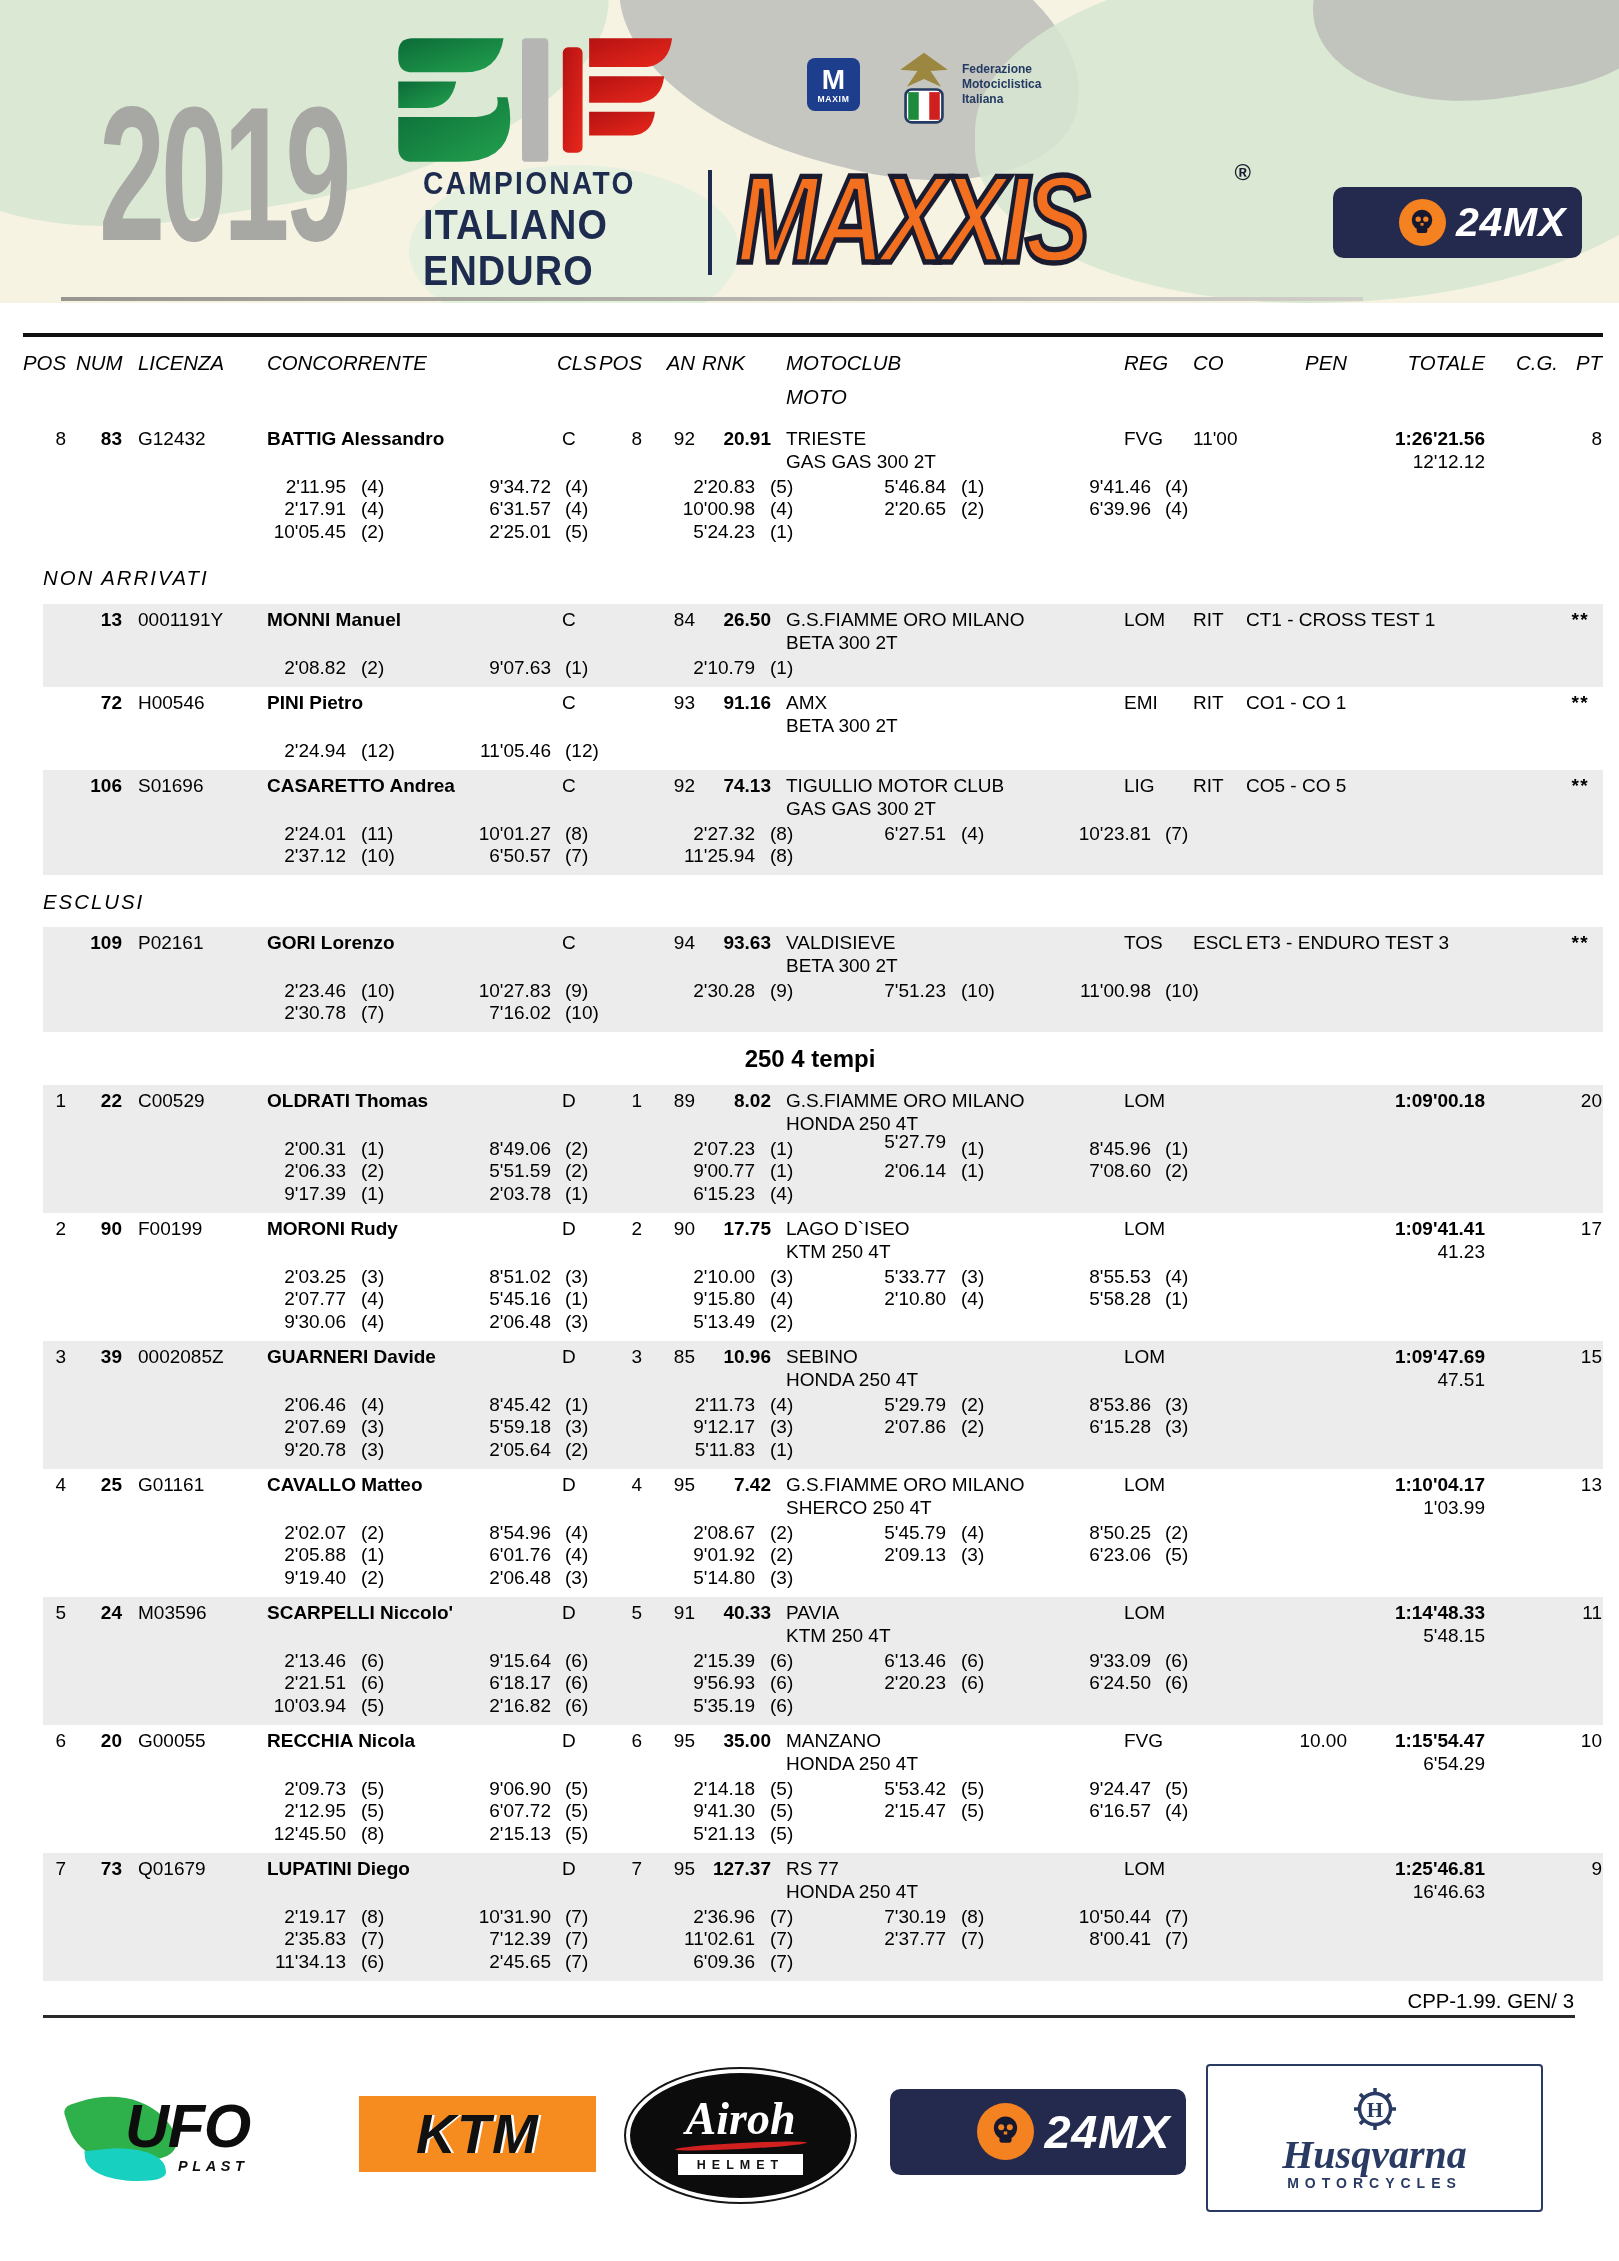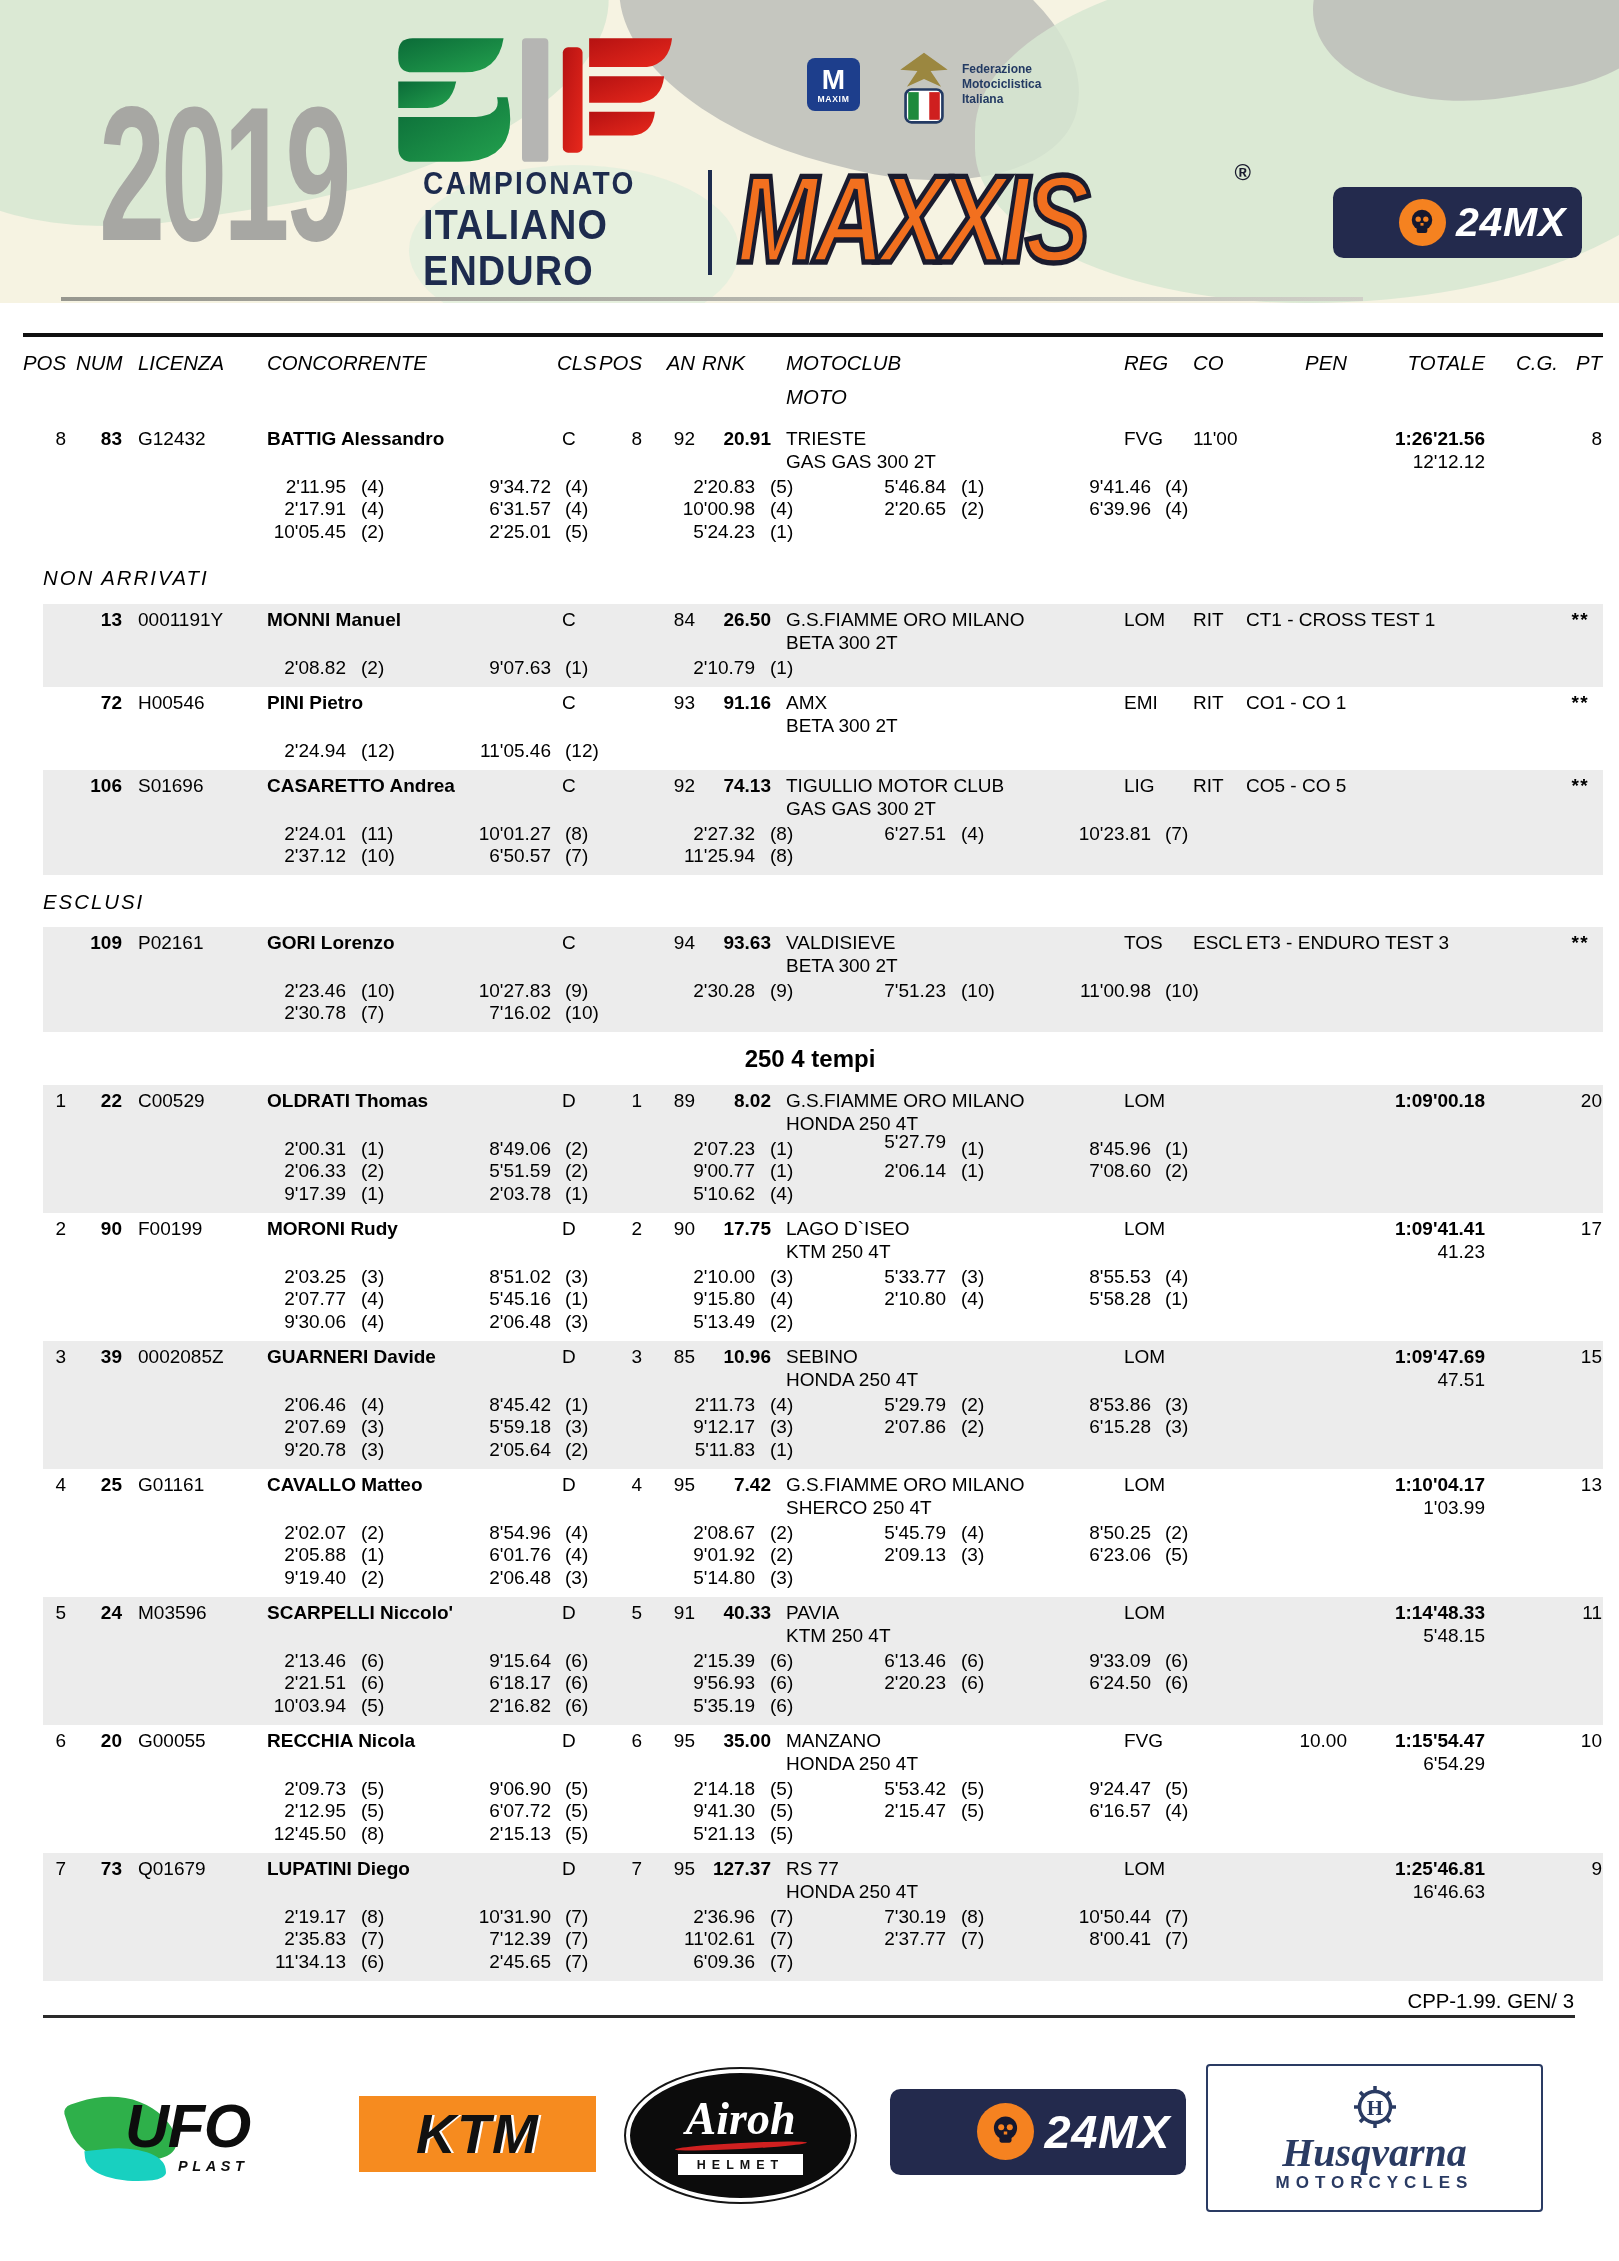--- a/index.html
+++ b/index.html
@@ -119,21 +119,21 @@
   .airoh-txt{font-family:"Liberation Serif",serif;font-style:italic;font-weight:700;font-size:46px;line-height:46px;color:#fff;}
   .airoh-swoosh{width:132px;height:6px;background:#d02020;border-radius:50%;transform:rotate(-3deg);margin-top:1.3px;}
   .airoh-band{margin-top:5.3px;width:125px;height:21px;background:#fff;display:flex;align-items:center;justify-content:center;
               font-size:12.5px;font-weight:700;letter-spacing:6px;color:#111;}
   .sp-24mx{left:890px;top:25px;width:264px;height:86px;}
   .sp-24mx .disc{width:57px;height:57px;}
   .sp-24mx .lbl{font-size:47px;}
   .sp-husq{left:1206px;top:0;width:333px;height:144px;background:#fff;border:2.6px solid #2a3b63;border-radius:4px;
            display:flex;flex-direction:column;align-items:center;justify-content:center;gap:1.3px;}
   .husq-name{font-family:"Liberation Serif",serif;font-size:40px;font-weight:700;font-style:italic;color:#2a3b63;line-height:38px;}
-  .husq-sub{font-size:17px;letter-spacing:6px;color:#2a3b63;font-weight:700;}
+  .husq-sub{font-size:14px;letter-spacing:6px;color:#2a3b63;font-weight:700;}
 </style>
 </head>
 <body>
 
 <div class="page">
 
   <header class="hdr">
     <div class="blob g1"></div>
     <div class="blob gr1"></div>
     <div class="blob g2"></div>
@@ -410,21 +410,21 @@
           <span class="tt c2" style="top: 75px;">9'00.77</span>
           <span class="tr c2" style="top: 75px;">(1)</span>
           <span class="tt c3" style="top: 75px;">2'06.14</span>
           <span class="tr c3" style="top: 75px;">(1)</span>
           <span class="tt c4" style="top: 75px;">7'08.60</span>
           <span class="tr c4" style="top: 75px;">(2)</span>
           <span class="tt c0" style="top: 98px;">9'17.39</span>
           <span class="tr c0" style="top: 98px;">(1)</span>
           <span class="tt c1" style="top: 98px;">2'03.78</span>
           <span class="tr c1" style="top: 98px;">(1)</span>
-          <span class="tt c2" style="top: 98px;">5'10.62</span>
+          <span class="tt c2" style="top: 98px;">6'15.23</span>
           <span class="tr c2" style="top: 98px;">(4)</span>
         </div>
         <div class="rb" style="height: 128px;">
           <span class="fld f-pos">2</span>
           <span class="fld f-num">90</span>
           <span class="fld f-lic">F00199</span>
           <span class="fld f-name">MORONI Rudy</span>
           <span class="fld f-cls">D</span>
           <span class="fld f-pos2">2</span>
           <span class="fld f-an">90</span>

